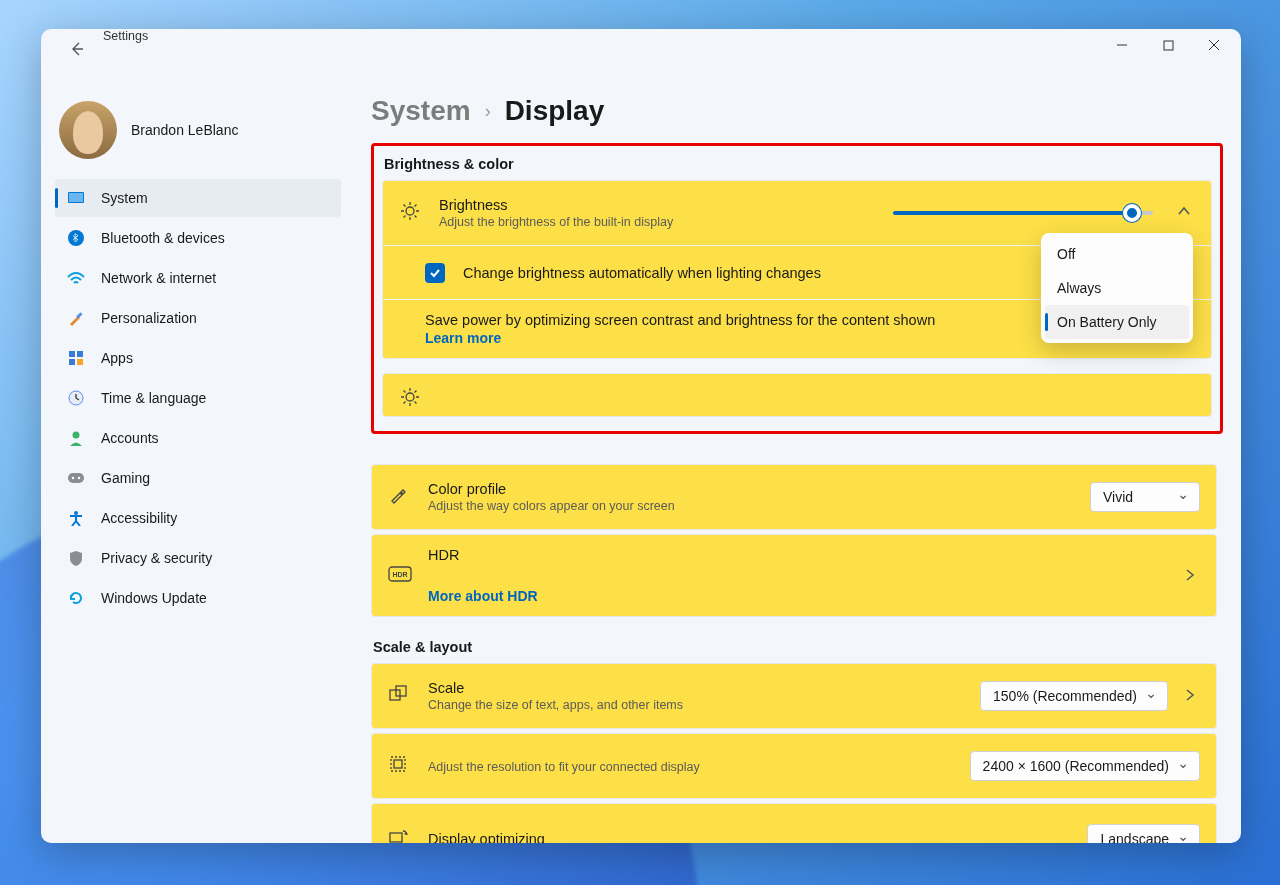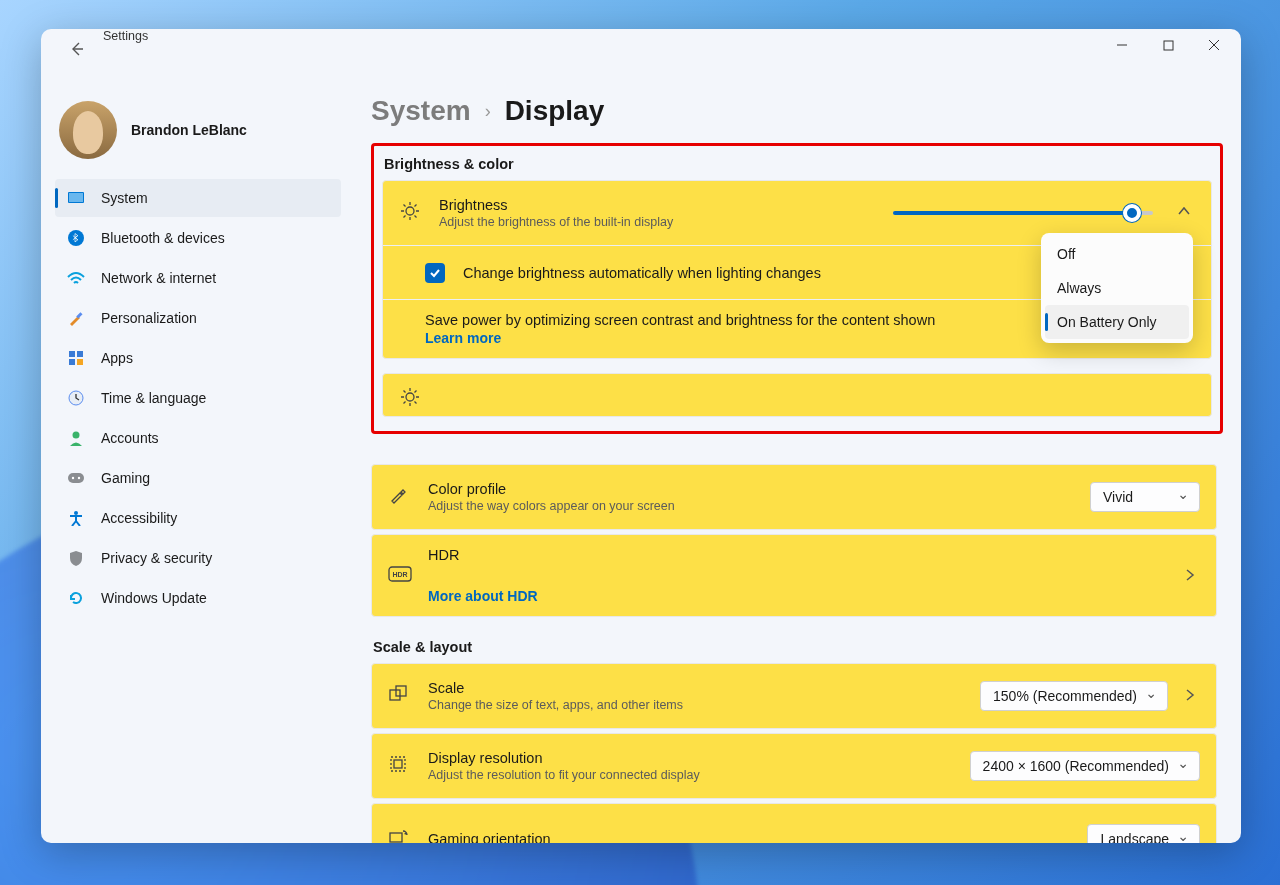--- a/index.html
+++ b/index.html
@@ -27,21 +27,21 @@
     margin-left: 12px; cursor: pointer; border-radius: 4px; color:#555;
   }
   .app-title { font-size: 12.5px; color: #333; margin-left: 6px; }
   .win-controls { margin-left: auto; display: flex; }
   .win-btn { width: 46px; height: 32px; display: flex; align-items: center; justify-content: center; cursor: pointer; color:#333; }
   .content { flex: 1; display: flex; overflow: hidden; }
   .sidebar { width: 310px; padding: 8px 10px 8px 14px; display: flex; flex-direction: column; gap: 2px; }
   .profile { display: flex; align-items: center; gap: 14px; padding: 16px 8px 18px 4px; }
   .avatar { width: 58px; height: 58px; border-radius: 50%; background: linear-gradient(#c9a36a, #8a6a40); position: relative; overflow:hidden;}
   .avatar::after{content:""; position:absolute; inset:10px 14px 5px 14px; background:#e8c9a0; border-radius:50% 50% 45% 45%;}
-  .profile-name { font-size: 14px; font-weight: 700; color: #1a1a1a; }
+  .profile-name { font-size: 14px; font-weight: 400; color: #1a1a1a; }
   .search-wrap { position: relative; margin: 4px 4px 16px 4px; }
   .search {
     width: 100%; height: 34px; border: 1px solid #c9c9c9; border-radius: 4px;
     background: #fcfdfe; padding: 0 34px 0 10px; font-size: 14px; color: #333;
     border-bottom: 2px solid #888;
   }
   .search-icon { position: absolute; right: 10px; top: 8px; color: #555; }
   .nav-item {
     display: flex; align-items: center; gap: 16px; height: 38px; padding: 0 12px;
     border-radius: 4px; cursor: pointer; font-size: 14px; color: #1a1a1a;
@@ -429,42 +429,41 @@
 
       <div class="card">
         <div class="card-row">
           <span class="row-icon">
             <svg width="20" height="20">
                 <rect x="3" y="3" width="14" height="14" stroke="#444" fill="none" stroke-width="1.3" stroke-dasharray="2 2"></rect>
                 <rect x="6" y="6" width="8" height="8" stroke="#444" fill="none" stroke-width="1.3"></rect>
               </svg>
           </span>
           <div class="row-text">
-            <div class="row-title">Display resolution</div>
             <div class="row-sub">Adjust the resolution to fit your connected display</div>
           </div>
           <div class="row-right">
             <div class="select">
                 <span>2400 × 1600 (Recommended)</span>
               </div>
           </div>
         </div>
       </div>
 
       <div class="card">
         <div class="card-row" style="padding-bottom:6px;">
           <span class="row-icon">
             <svg width="20" height="16">
                 <rect x="2" y="4" width="12" height="9" stroke="#444" fill="none" stroke-width="1.3"></rect>
                 <path d="M15 2 A4 4 0 0 1 19 6" stroke="#444" fill="none" stroke-width="1.3"></path>
                 <path d="M18 3 L19 6 L16 5" fill="#444"></path>
               </svg>
           </span>
           <div class="row-text">
-            <div class="row-title">Gaming orientation</div>
+            <div class="row-title">Display optimizing</div>
           </div>
           <div class="row-right">
             <div class="select">
                 <span>Landscape</span>
               </div>
           </div>
         </div>
       </div>
 
     </div>

